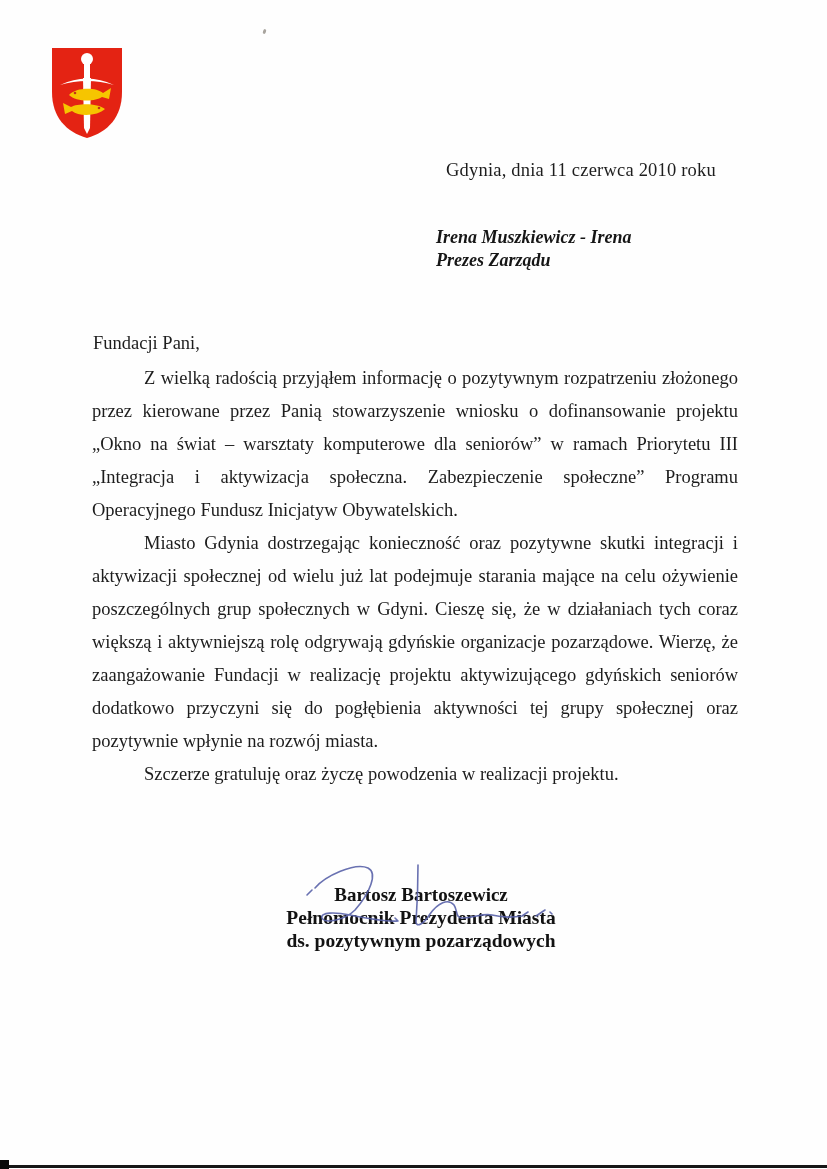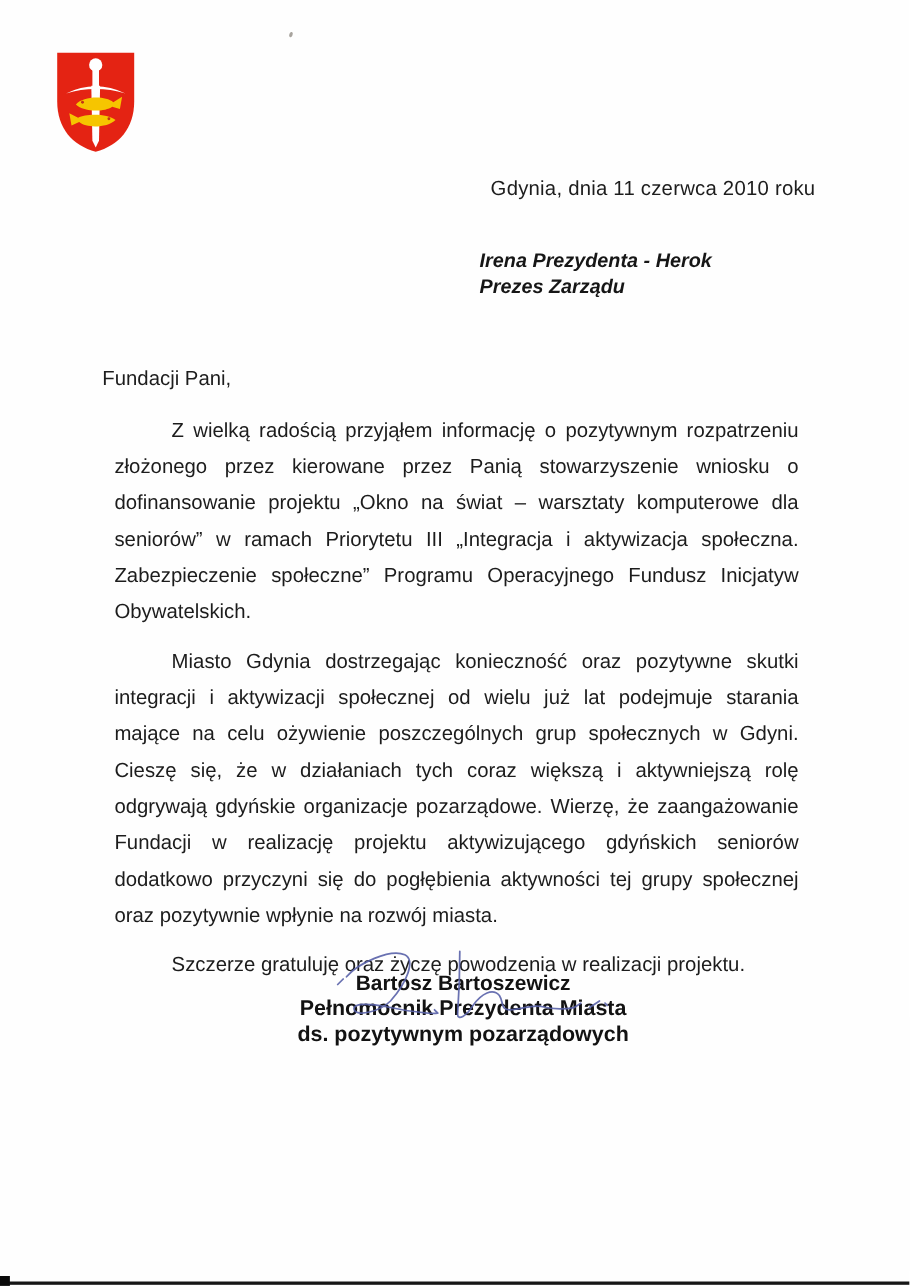--- a/index.html
+++ b/index.html
@@ -1,32 +1,32 @@
 <!DOCTYPE html>
 <html><head>
 <meta charset="utf-8">
 <style>
   html, body { margin:0; padding:0; background:#ffffff; }
   .page {
     position:relative; width:827px; height:1169px;
     background:#fefefdf2; background-color:#fefefe;
-    font-family:Liberation Sans, sans-serif; color:#1d1d1d; overflow:hidden;
+    font-family:Liberation Serif, serif; color:#1d1d1d; overflow:hidden;
   }
   .emblem { position:absolute; left:50px; top:46px; width:74px; height:94px; }
   .date-line { position:absolute; left:446px; top:160px; font-size:18.5px; letter-spacing:.2px; }
   .recipient {
     position:absolute; left:436px; top:226px;
     font-size:18px; font-weight:bold; font-style:italic; line-height:22.5px; color:#161616;
   }
   .salutation { position:absolute; left:93px; top:333px; font-size:18.5px; }
   .body-text {
     position:absolute; left:92px; top:362px; width:646px;
     font-size:18.5px; line-height:33px; text-align:justify; color:#1c1c1c;
   }
-  .body-text p { margin:12px; text-indent:52px; }
+  .body-text p { margin:0; text-indent:52px; }
   .sig-block { position:absolute; left:260px; top:884px; width:322px; text-align:center; color:#121212; }
   .sig-name { font-size:19px; font-weight:bold; }
   .sig-titles { font-size:19.5px; font-weight:bold; line-height:23px; }
   .sig-svg { position:absolute; left:300px; top:848px; width:265px; height:95px; z-index:2; }
   .sig-svg path { fill:none; stroke-width:1.6; stroke-linecap:round; stroke-linejoin:round; opacity:.9; }
   .speck { position:absolute; left:263px; top:29px; width:3px; height:5px; background:#a8a49e; border-radius:50%; transform:rotate(20deg); }
   .edge-line { position:absolute; left:0; bottom:1px; width:100%; height:3px; background:#161616; }
   .edge-blob { position:absolute; left:0; bottom:0; width:9px; height:9px; background:#0a0a0a; }
 </style>
 </head>
@@ -44,21 +44,21 @@
     <path d="M33,32 H41 L40,82 L37,88 L34,82 Z" fill="#ffffff"></path>
     <path d="M19,49 C26,41 46,41 53,47 L61,42 L59,53 L52,51 C45,56 26,56 19,49 Z" fill="#f6c500"></path>
     <circle cx="25" cy="47" r="1.3" fill="#c23318"></circle>
     <path d="M55,63 C48,57 28,57 21,61 L13,57 L15,68 L22,65 C29,71 48,70 55,63 Z" fill="#f6c500"></path>
     <circle cx="49" cy="62" r="1.3" fill="#c23318"></circle>
   </svg>
 
   <div class="date-line">Gdynia, dnia 11 czerwca 2010 roku</div>
 
   <div class="recipient">
-    <div>Irena Prezydenta - Herok</div>
+    <div>Irena Muszkiewicz - Irena</div>
     <div>Prezes Zarządu</div>
   </div>
 
   <div class="salutation">Fundacji Pani,</div>
 
   <div class="body-text">
     <p>Z wielką radością przyjąłem informację o pozytywnym rozpatrzeniu złożonego przez kierowane przez Panią stowarzyszenie wniosku o dofinansowanie projektu „Okno na świat – warsztaty komputerowe dla seniorów” w ramach Priorytetu III „Integracja i aktywizacja społeczna. Zabezpieczenie społeczne” Programu Operacyjnego Fundusz Inicjatyw Obywatelskich.</p>
     <p>Miasto Gdynia dostrzegając konieczność oraz pozytywne skutki integracji i aktywizacji społecznej od wielu już lat podejmuje starania mające na celu ożywienie poszczególnych grup społecznych w Gdyni. Cieszę się, że w działaniach tych coraz większą i aktywniejszą rolę odgrywają gdyńskie organizacje pozarządowe. Wierzę, że zaangażowanie Fundacji w realizację projektu aktywizującego gdyńskich seniorów dodatkowo przyczyni się do pogłębienia aktywności tej grupy społecznej oraz pozytywnie wpłynie na rozwój miasta.</p>
     <p>Szczerze gratuluję oraz życzę powodzenia w realizacji projektu.</p>
   </div>

